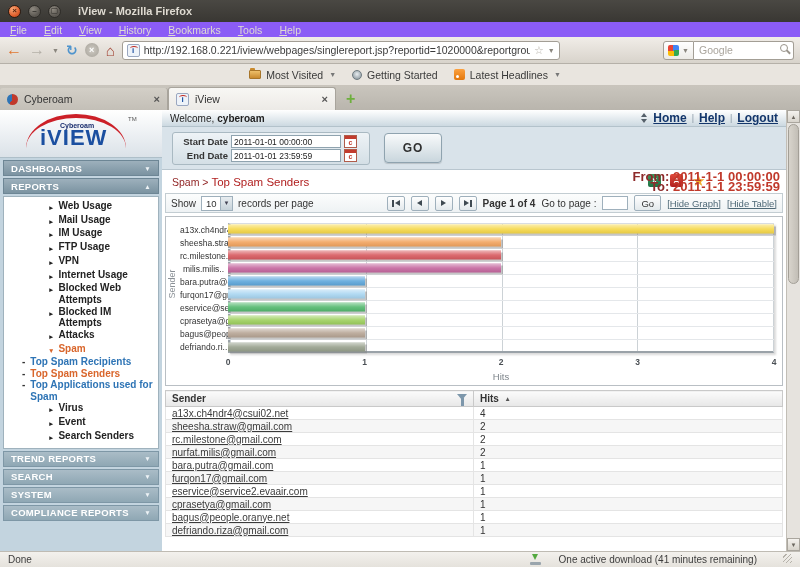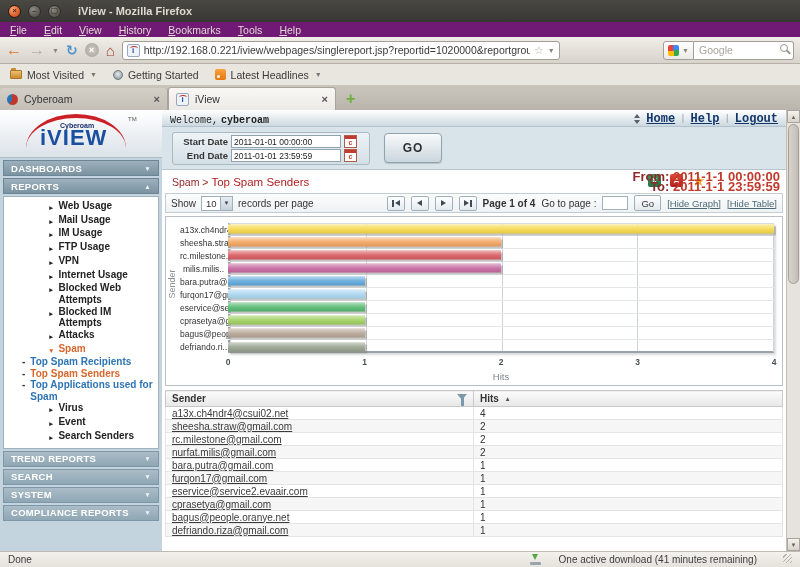--- a/index.html
+++ b/index.html
@@ -7,21 +7,21 @@
   #screen { position:relative; width:800px; height:567px; overflow:hidden; background:#fff; }
 
   
   #titlebar { position:absolute; top:0; left:0; right:0; height:22px; background:linear-gradient(#4a4843,#393733); display:flex; align-items:center; padding-left:8px; }
   .winbtn { width:13px; height:13px; border-radius:50%; margin-right:7px; display:flex; align-items:center; justify-content:center; font-size:8px; font-weight:bold; line-height:1; }
   .winbtn.close { background:radial-gradient(circle at 35% 30%, #f9a978, #e0602e 60%, #a8401c); color:#58230c; border:1px solid #2e1a10; }
   .winbtn.min, .winbtn.max { background:radial-gradient(circle at 35% 30%, #8f8a81, #5c5852 65%); color:#2b2925; border:1px solid #2e2c28; }
   #window-title { color:#dfdbd2; font-weight:bold; font-size:11px; margin-left:10px; }
 
   
-  #menubar { position:absolute; top:22px; left:0; right:0; height:15px; background:#701a75; display:flex; align-items:center; gap:17px; padding-left:10px; }
+  #menubar { position:absolute; top:22px; left:0; right:0; height:15px; background:#8b5cf6; display:flex; align-items:center; gap:17px; padding-left:10px; }
   .menu-item { color:#dfdbd2; font-size:10.5px; }
   .menu-item::first-letter { text-decoration:underline; }
 
   
   #navbar { position:absolute; top:37px; left:0; right:0; height:27px; background:linear-gradient(#f1ede8,#d8d3cb); border-bottom:1px solid #b5b0a8; display:flex; align-items:center; padding:0 6px; gap:7px; }
   .nav-back { color:#e0762f; font-size:16px; font-weight:bold; line-height:1; }
   .nav-fwd { color:#b3afa7; font-size:16px; font-weight:bold; line-height:1; }
   .nav-caret { color:#8a867e; font-size:7px; }
   .nav-reload { color:#4f94cd; font-size:14px; font-weight:bold; }
   .nav-stop { width:14px; height:14px; border-radius:50%; background:radial-gradient(#cfcbc3,#a5a199); color:#fff; font-size:9px; font-weight:bold; display:flex; align-items:center; justify-content:center; }
@@ -34,21 +34,21 @@
   #search-wrap { margin-left:auto; display:flex; align-items:center; }
   #engine-box { display:flex; align-items:center; gap:3px; background:linear-gradient(#fff,#eceae6); border:1px solid #a39e95; border-radius:3px 0 0 3px; height:19px; padding:0 4px; }
   .gicon { width:11px; height:11px; border-radius:2px; background:conic-gradient(#4285f4 0 25%, #34a853 0 50%, #fbbc05 0 75%, #ea4335 0); }
   #search-input-wrap { position:relative; }
   #search-input { height:19px; width:100px; border:1px solid #a39e95; border-left:none; border-radius:0 3px 3px 0; font-size:10.5px; padding:0 18px 0 5px; color:#777; font-family:inherit; }
   #search-input::placeholder { color:#a9a49c; }
   .mag-icon { position:absolute; right:6px; top:4px; width:8px; height:8px; border:1.5px solid #9a958c; border-radius:50%; }
   .mag-icon::after { content:""; position:absolute; width:5px; height:1.5px; background:#9a958c; transform:rotate(45deg); right:-4px; bottom:-1px; }
 
   
-  #bookmarksbar { position:absolute; top:64px; left:0; right:0; height:22px; background:#e9e5df; border-bottom:1px solid #c9c4bc; display:flex; align-items:center; gap:16px; padding-left:10px; }
+  #bookmarksbar { position:absolute; top:64px; left:0; right:0; height:22px; background:#e9e5df; border-bottom:1px solid #c9c4bc; display:flex; align-items:center; gap:16px; padding-left:10px;justify-content:center; }
   .bm { display:flex; align-items:center; gap:5px; font-size:10.5px; color:#3a3a3a; }
   .bm-caret { font-size:7px; color:#777; margin-left:1px; }
   .folder-icon { width:12px; height:9px; background:linear-gradient(#eec06a,#c98a2e); border:1px solid #a8762a; border-radius:1px; position:relative; }
   .folder-icon::before { content:""; position:absolute; top:-3px; left:0; width:5px; height:2px; background:#c98a2e; border-radius:1px 1px 0 0; }
   .gs-icon { width:10px; height:10px; border-radius:50%; background:radial-gradient(circle at 50% 40%, #e8edf0, #7d8a91); border:1px solid #6e7a80; }
   .rss-icon { width:11px; height:11px; border-radius:2px; background:linear-gradient(#fca13f,#e2770d); position:relative; }
   .rss-icon::after { content:""; position:absolute; left:2px; bottom:2px; width:3px; height:3px; border-radius:50%; background:#fff; }
 
   
   #tabbar { position:absolute; top:86px; left:0; right:0; height:24px; background:linear-gradient(#c9c5bd,#b9b5ad); display:flex; align-items:flex-end; }
@@ -73,21 +73,21 @@
   .side-header.light { background:linear-gradient(#aabcc7,#8fa7b4); border-color:#7e97a6; }
   .side-header-arrow { font-size:6.5px; color:#eef3f6; }
   #nav-panel { margin:2px 3px 0 3px; background:#fff; border:1px solid #9fb2bd; padding:3px 0 4px 0; }
   .nav-item { display:flex; align-items:flex-start; gap:4px; padding:0 4px 0 7px; font-size:10px; font-weight:bold; color:#222; line-height:11.7px;margin-left:37px; }
   .nav-arrow { font-size:6.5px; margin-top:2px; color:#222; flex:0 0 auto; }
   .nav-sub { display:flex; gap:5px; padding:0 4px 0 18px; font-size:10px; font-weight:bold; line-height:11.5px; }
   .nav-dash { color:#333; }
 
   
   #main { position:absolute; left:162px; top:0; width:624px; height:441px; background:#fff; }
-  #welcome-bar { position:absolute; top:0; left:0; right:0; height:17px; background:linear-gradient(#ffffff,#ccd9e1); border-bottom:1px solid #b3c2cb; display:flex; align-items:flex-end; padding:0 8px; font-size:10px; color:#222;font-family:Liberation Mono, monospace; }
+  #welcome-bar { position:absolute; top:0; left:0; right:0; height:17px; background:linear-gradient(#ffffff,#ccd9e1); border-bottom:1px solid #b3c2cb; display:flex; align-items:center; padding:0 8px; font-size:10px; color:#222; }
   #welcome-user { font-weight:bold; margin-left:3px; }
   #welcome-right { margin-left:auto; display:flex; align-items:center; gap:5px; }
   .updown-icon { display:inline-block; width:8px; height:10px; position:relative; }
   .updown-icon::before { content:""; position:absolute; top:0; left:1px; border-left:3px solid transparent; border-right:3px solid transparent; border-bottom:4px solid #55606a; }
   .updown-icon::after { content:""; position:absolute; top:6px; left:1px; border-left:3px solid transparent; border-right:3px solid transparent; border-top:4px solid #55606a; }
   .hdr-link { color:#13366b; text-decoration:underline; font-weight:bold; font-size:12px; }
   .hdr-sep { color:#8a9aa6; font-size:9px; }
 
   #date-panel { position:absolute; top:17px; left:0; right:0; height:43px; background:#d9e3ea; border-bottom:1px solid #b9c6cf; }
   #date-box { position:absolute; left:10px; top:5px; width:198px; height:33px; background:linear-gradient(#eef3f6,#d4dfe6); border:1px solid #a9b9c2; border-radius:3px; padding:2px 3px; display:flex; flex-direction:column; justify-content:space-between; }

